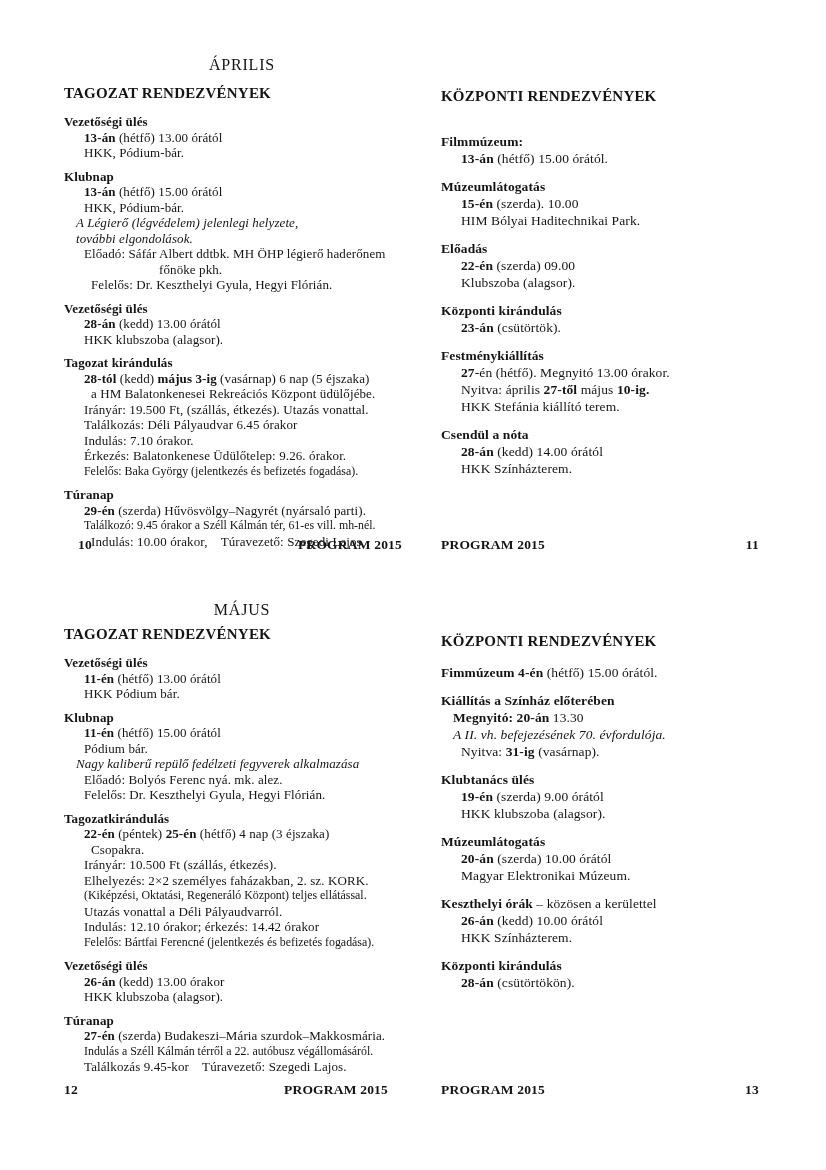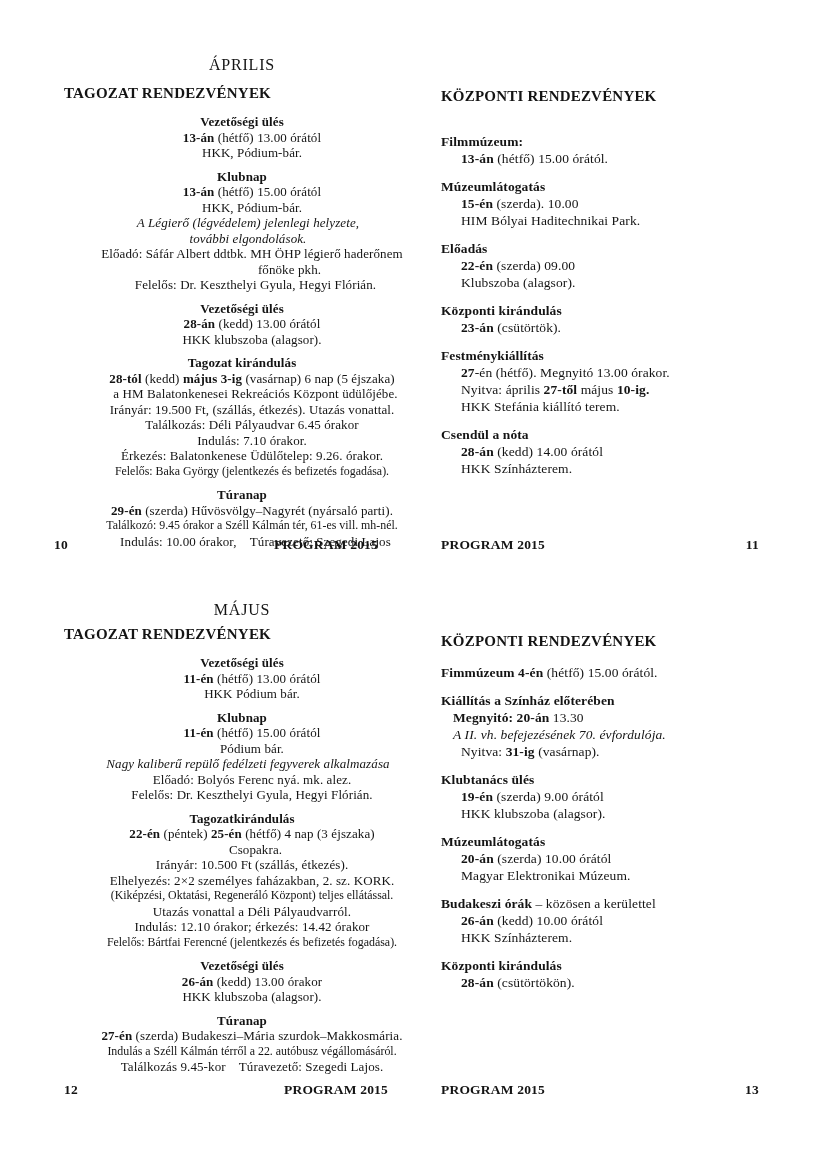--- a/index.html
+++ b/index.html
@@ -16,37 +16,37 @@
   #p13{left:441px;top:633px;width:322px;}
 
   .month{font-size:16px;font-weight:normal;text-align:center;letter-spacing:.8px;margin:0 0 11px 0;}
   #p12 .month{margin-bottom:7px;}
   .sect{font-size:15px;font-weight:bold;letter-spacing:.2px;margin:0 0 12px 0;}
   #p11 .sect{margin-bottom:28px;}
   #p13 .sect{margin-bottom:14px;}
 
   .pleft .line{font-size:13px;line-height:15.5px;letter-spacing:.1px;}
   .pright .line{font-size:13.5px;line-height:17px;letter-spacing:.1px;}
-  .pleft .entry{margin-bottom:8px;text-align:center;}
+  .pleft .entry{margin-bottom:8px;}
   .pright .entry{margin-bottom:11px;}
 
   .ind0{margin-left:0;}
   .ind1{margin-left:20px;}
   .ind1b{margin-left:27px;}
   .ind2{margin-left:95px;}
   .fit{font-size:11.9px !important;letter-spacing:0 !important;}
   .sp{letter-spacing:.6px;margin-left:12px;}
   .b{font-weight:bold;}
   .i{font-style:italic;}
 
   .footer{
     position:absolute;display:flex;justify-content:space-between;
     font-weight:bold;font-size:13.5px;letter-spacing:.2px;
   }
-  #f10{left:54px;top:537px;width:324px;}
+  #f10{left:78px;top:537px;width:324px;}
   #f11{left:441px;top:537px;width:318px;}
   #f12{left:64px;top:1082px;width:324px;}
   #f13{left:441px;top:1082px;width:318px;}
 </style>
 </head>
 <body>
 
 <div class="sheet">
 
   <div class="page pleft" id="p10">
@@ -185,21 +185,21 @@
           <div class="line ind0"><span class="b">Klubtanács ülés</span></div>
           <div class="line ind1"><span class="b">19-én</span><span class=""> (szerda) 9.00 órától</span></div>
           <div class="line ind1"><span class="">HKK klubszoba (alagsor).</span></div>
         </div>
         <div class="entry">
           <div class="line ind0"><span class="b">Múzeumlátogatás</span></div>
           <div class="line ind1"><span class="b">20-án</span><span class=""> (szerda) 10.00 órától</span></div>
           <div class="line ind1"><span class="">Magyar Elektronikai Múzeum.</span></div>
         </div>
         <div class="entry">
-          <div class="line ind0"><span class="b">Budakeszi órák</span><span class=""> – közösen a kerülettel</span></div>
+          <div class="line ind0"><span class="b">Keszthelyi órák</span><span class=""> – közösen a kerülettel</span></div>
           <div class="line ind1"><span class="b">26-án</span><span class=""> (kedd) 10.00 órától</span></div>
           <div class="line ind1"><span class="">HKK Színházterem.</span></div>
         </div>
         <div class="entry">
           <div class="line ind0"><span class="b">Központi kirándulás</span></div>
           <div class="line ind1"><span class="b">28-án</span><span class=""> (csütörtökön).</span></div>
         </div>
       </div>
   </div>
 

